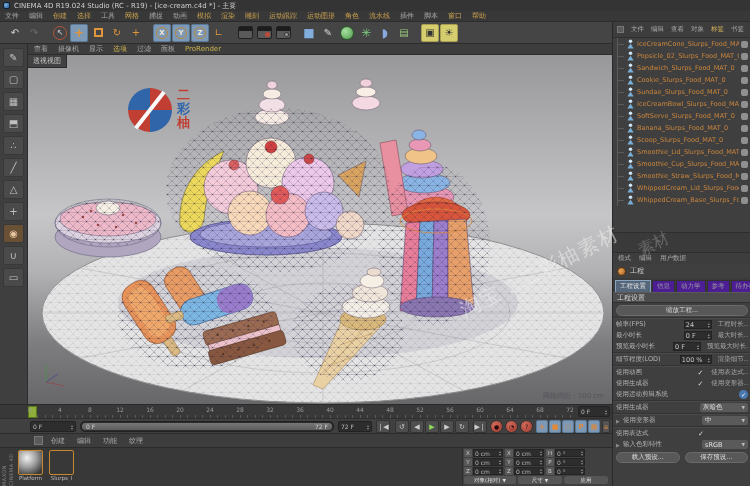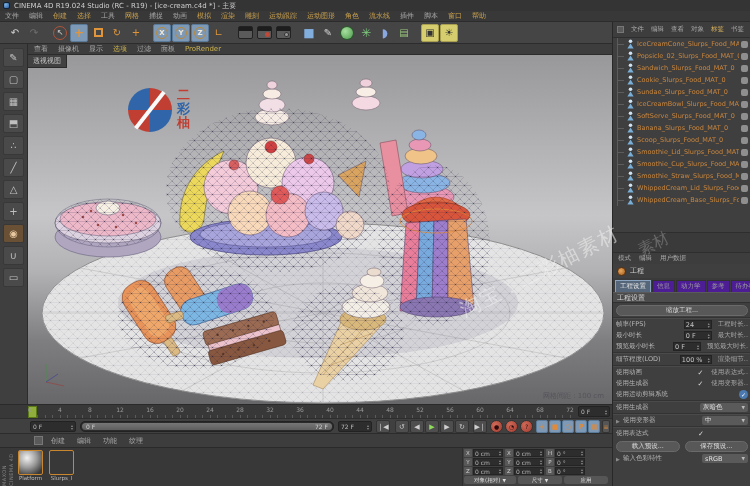--- a/index.html
+++ b/index.html
@@ -819,32 +819,32 @@
           <span class="dar">▼</span>
         </span>
     </div>
     <div class="asep"></div>
     <div class="arow">
       <span class="lbl">使用表达式</span>
         <span class="lead"></span>
       <span class="chk">✓</span>
       <span style="flex:0 0 40px"></span>
     </div>
-    <div class="arow" style="height:14px;gap:5px">
-      <span class="abtn" style="flex:1">载入预设...</span>
-      <span class="abtn" style="flex:1">保存预设...</span>
-    </div>
     <div class="arow">
       <span class="exp">▶</span>
       <span class="lbl">输入色彩特性</span>
         <span class="lead"></span>
       <span class="add" style="width:46px;justify-content:space-between">
           <span>sRGB</span>
           <span class="dar">▼</span>
         </span>
+    </div>
+    <div class="arow" style="height:14px;gap:5px">
+      <span class="abtn" style="flex:1">载入预设...</span>
+      <span class="abtn" style="flex:1">保存预设...</span>
     </div>
   </div>
 </div>
 
 
 <div id="wm-logo" class="abs wm">
   <span class="pie" style="width:44px;height:44px"></span>
   <span class="chars">
     <span style="color:#c23a2c">二</span>
     <span style="color:#2a62aa">彩</span>

